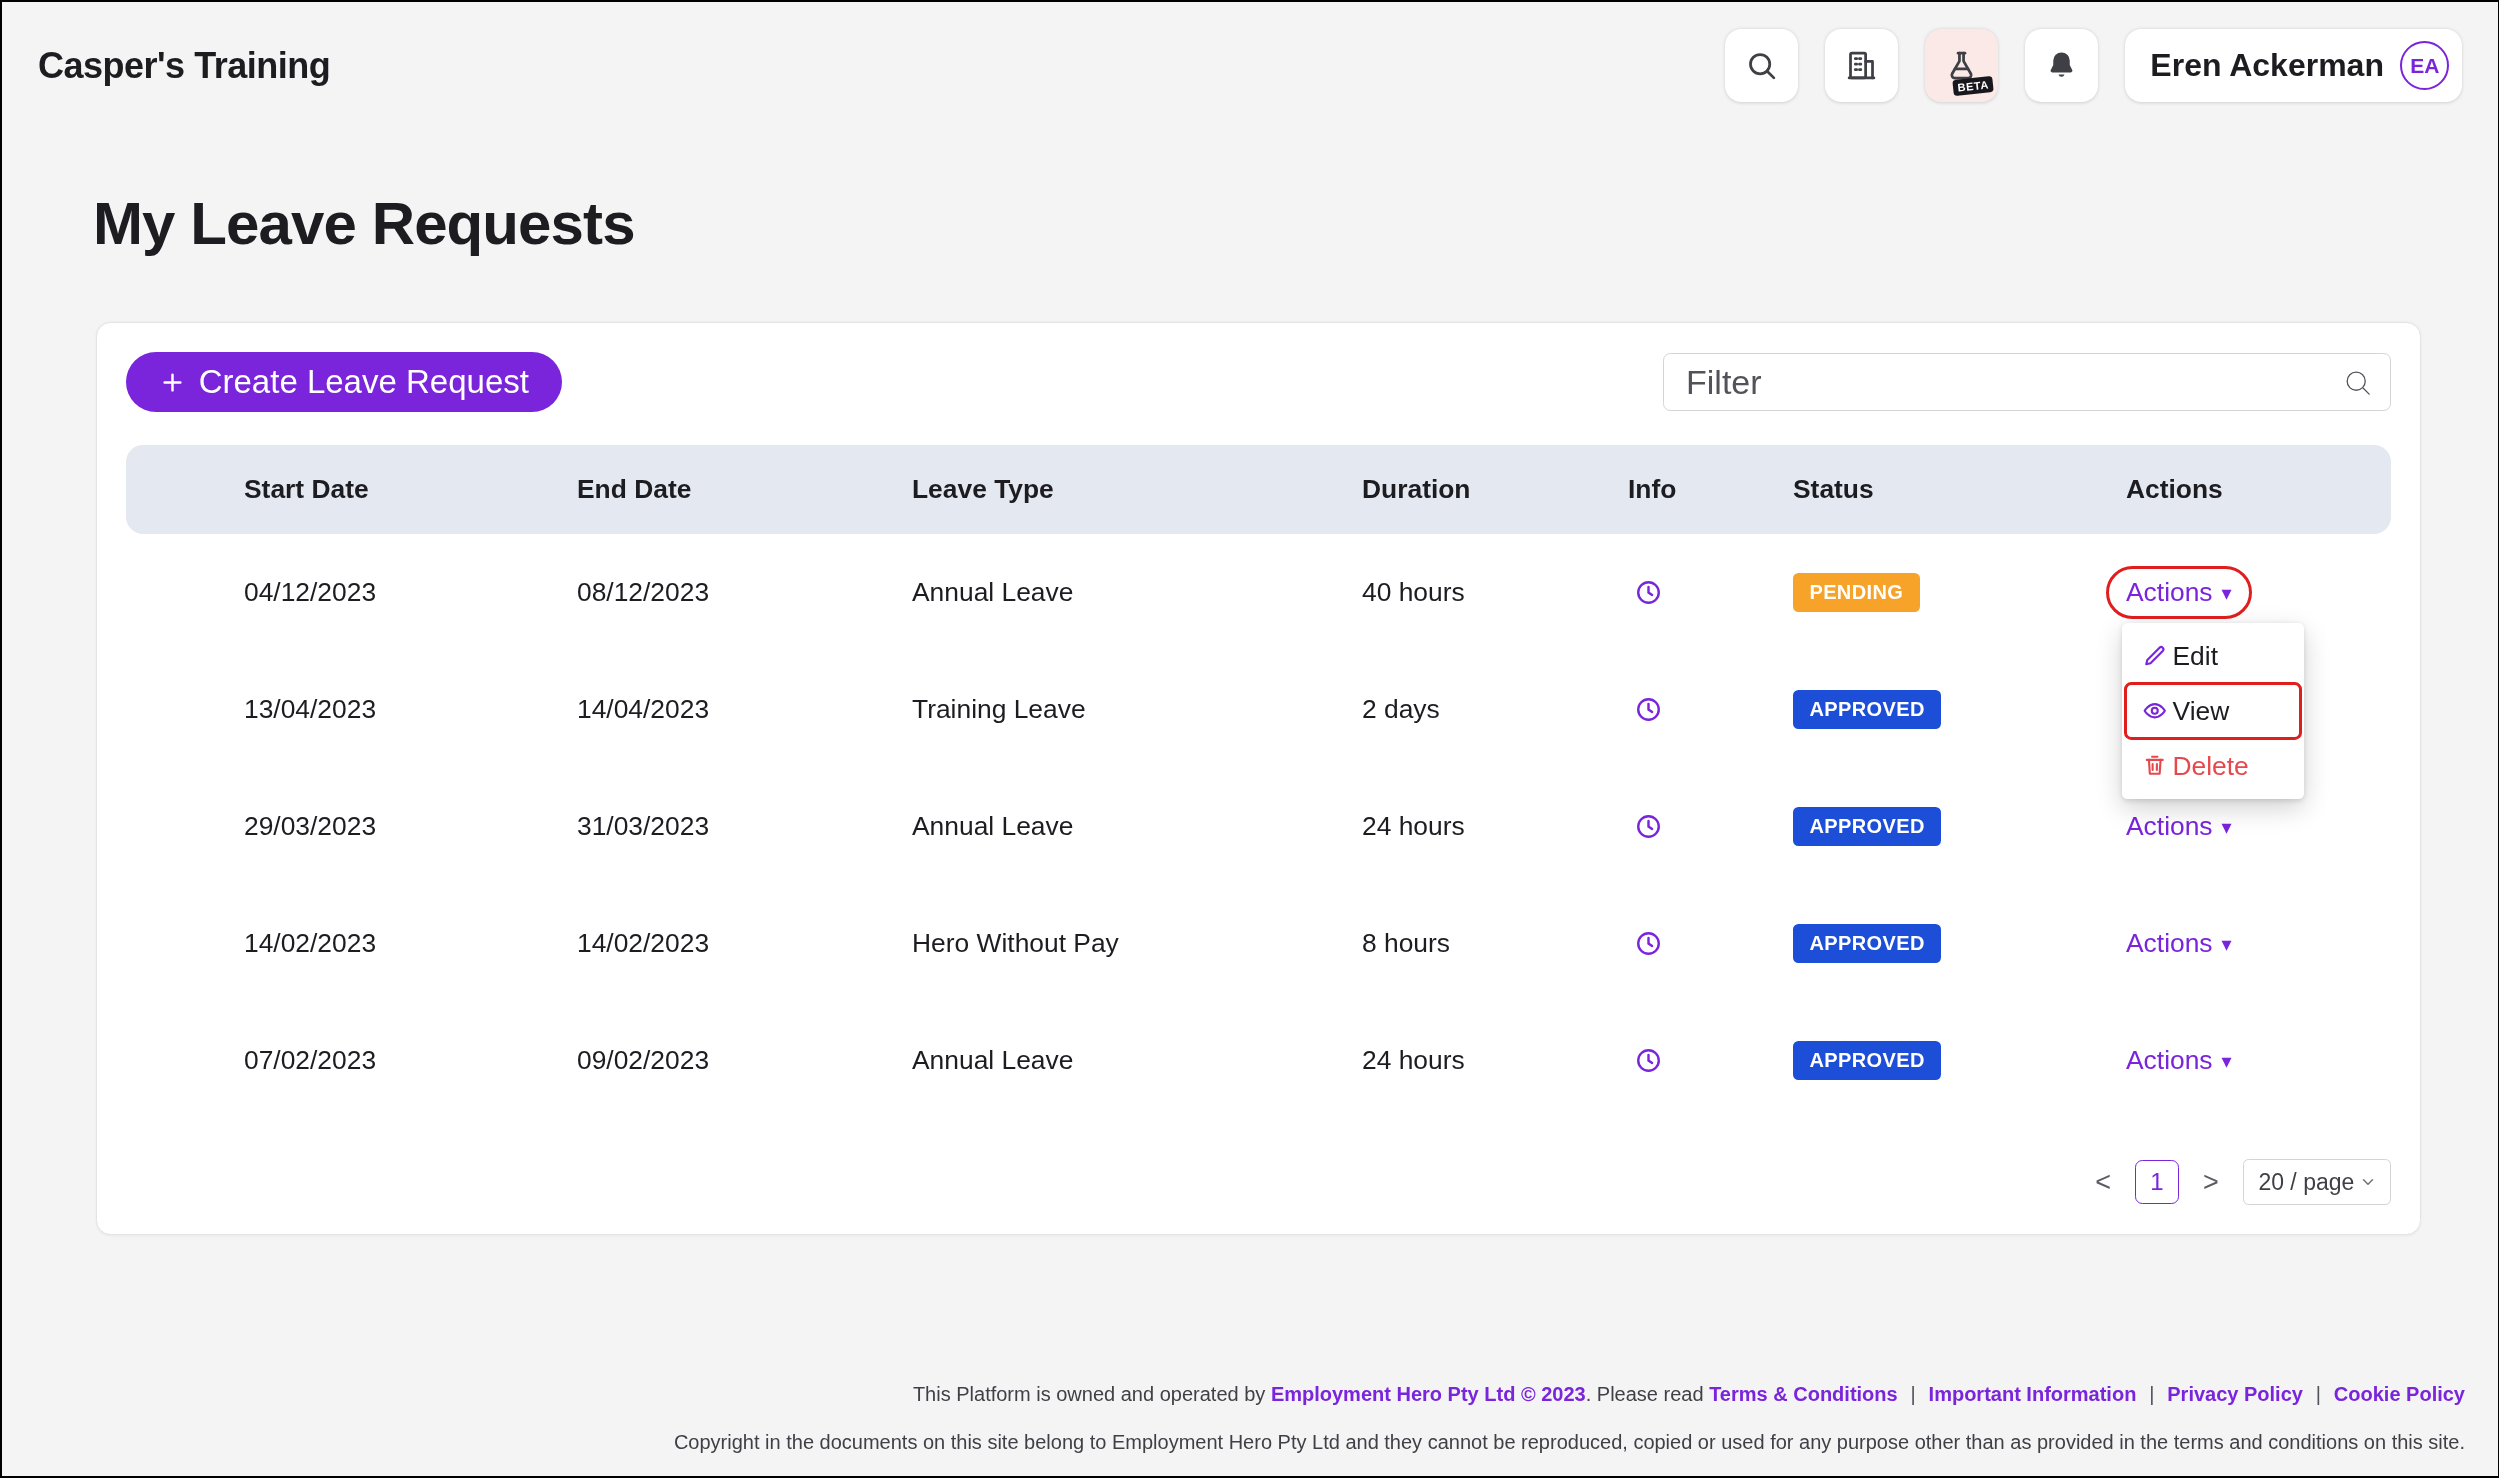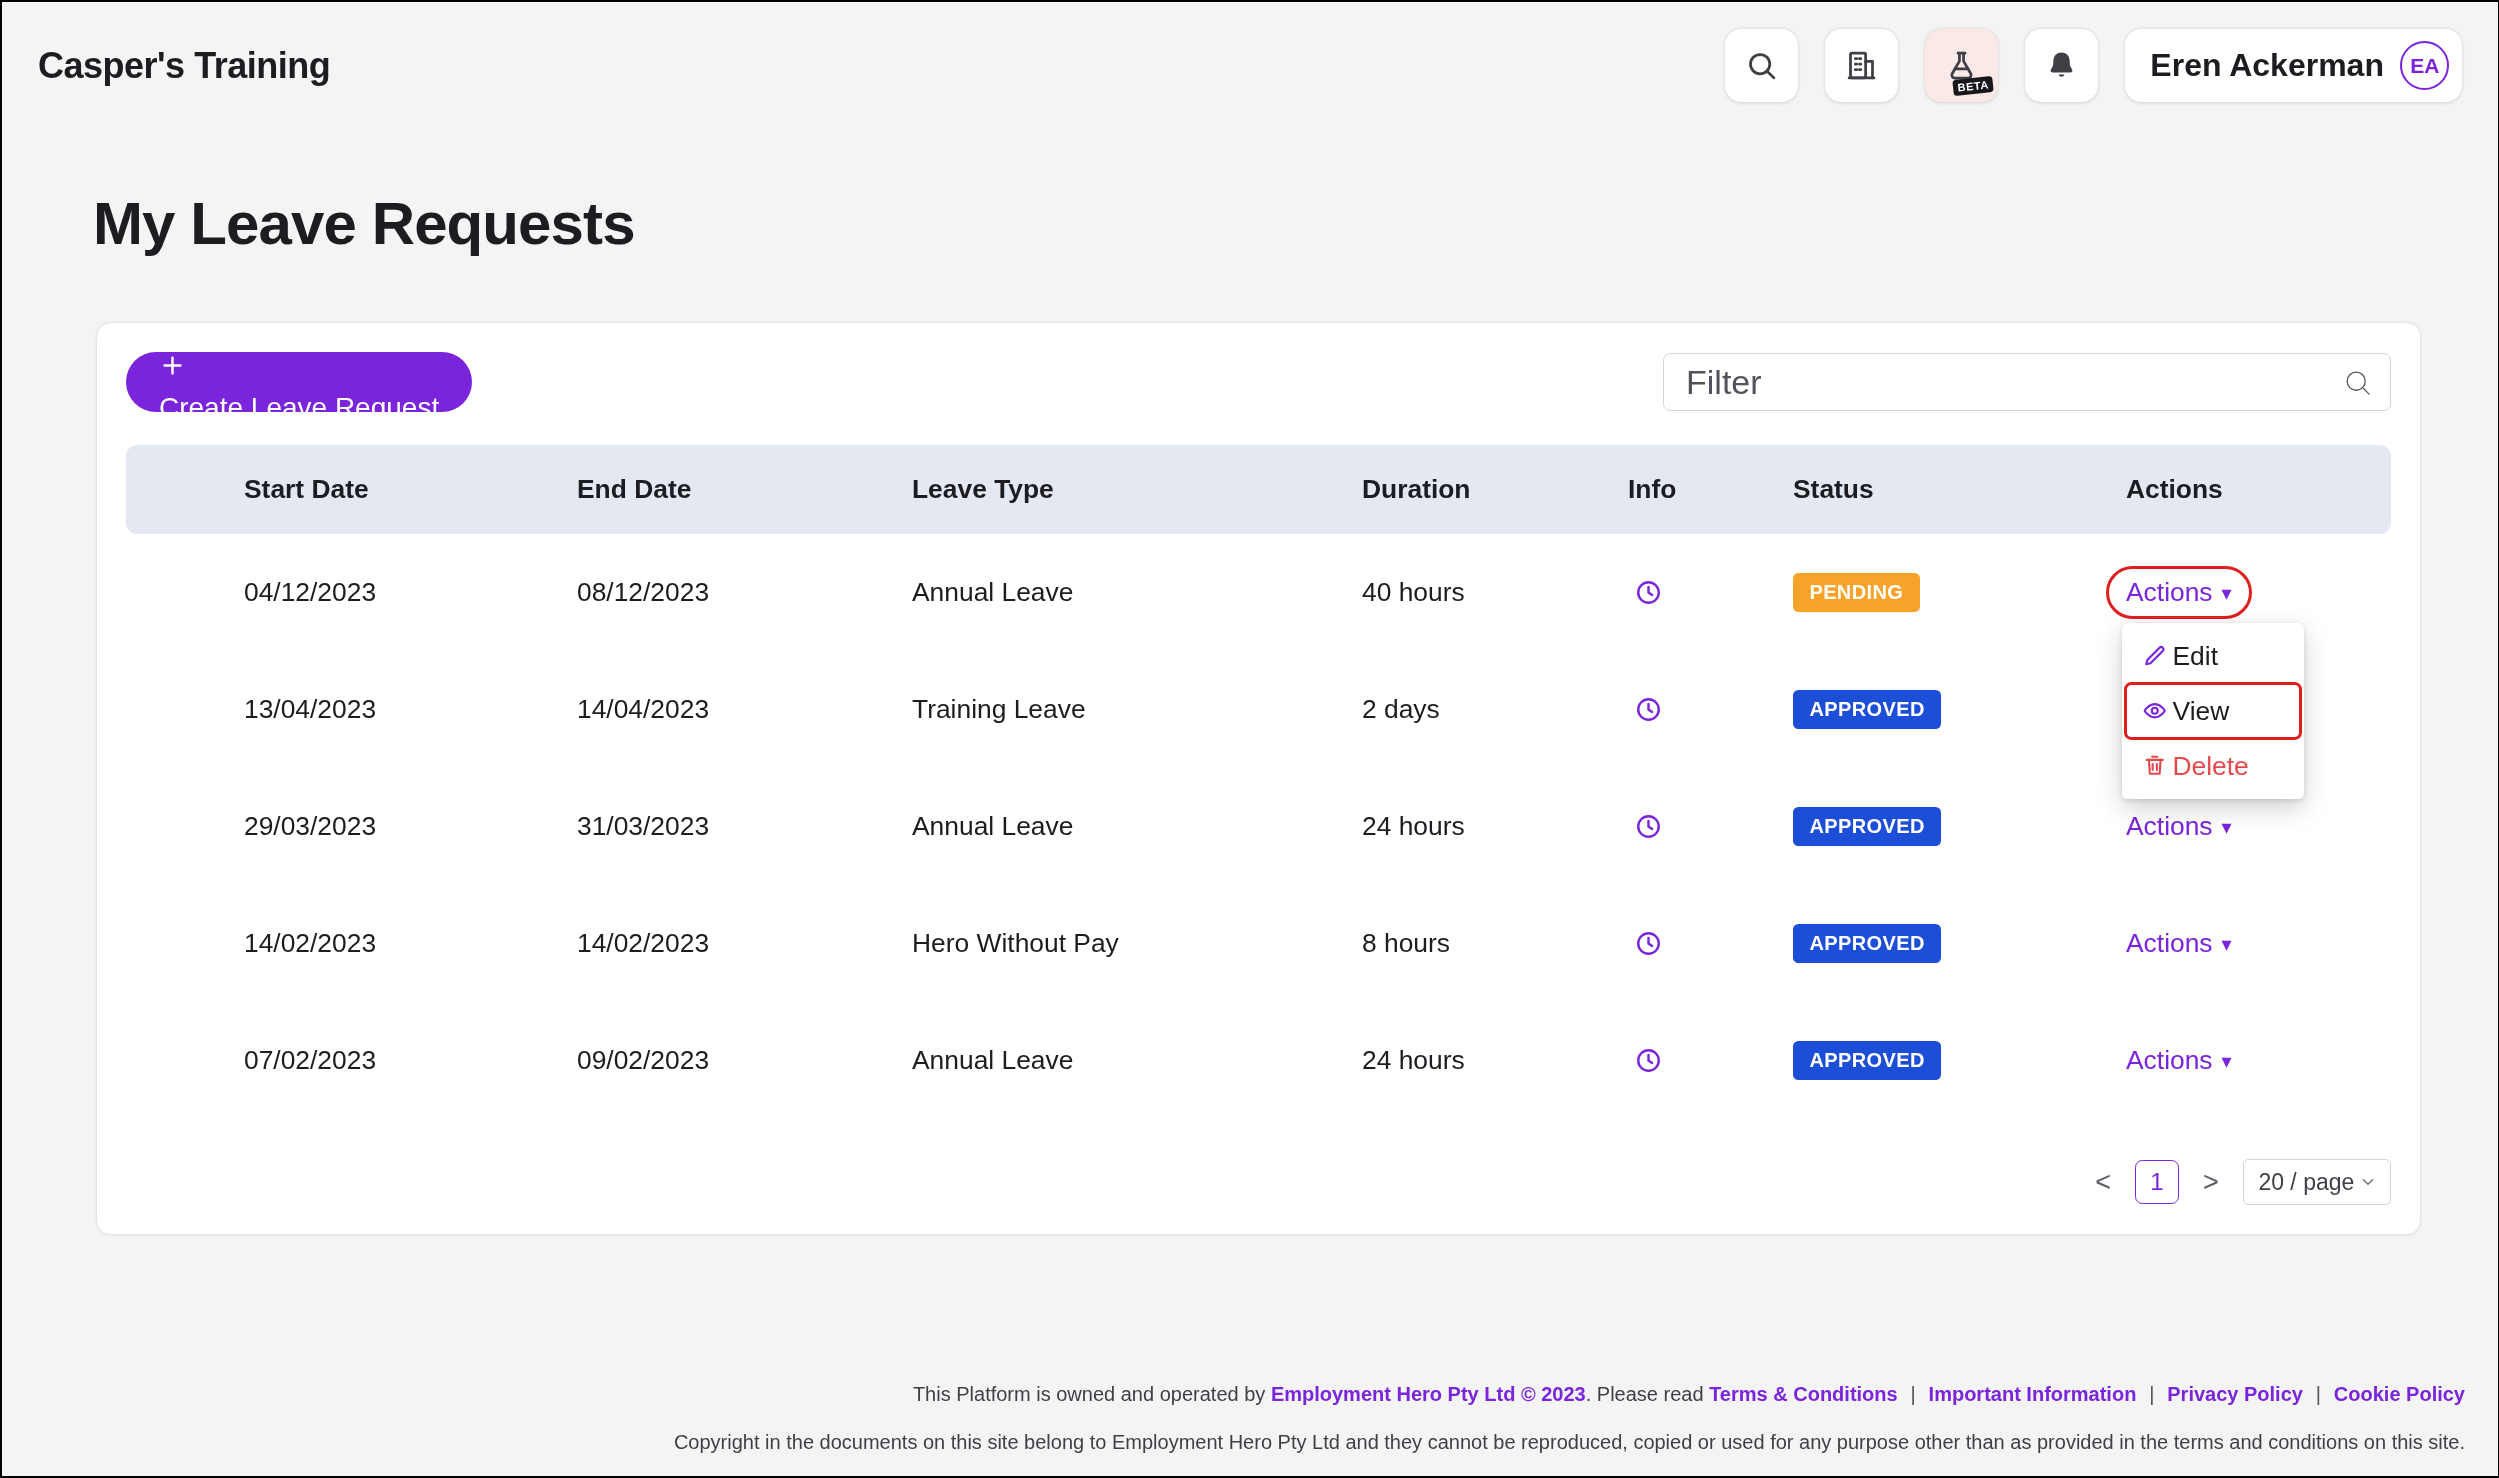--- a/index.html
+++ b/index.html
@@ -43,42 +43,42 @@
   .page-title { font-size: 60px; font-weight: 800; letter-spacing: -0.9px; margin: 87px 0 0 91px; }
 
   
   .card {
     position: relative; margin: 64px 77px 0 94px; background: #fff;
     border: 0.9px solid #e4e4e7; border-radius: 14.6px; padding: 29px;
     box-shadow: 0 0.9px 2.7px rgba(0,0,0,.05);
   }
   .card-toolbar { display: flex; justify-content: space-between; align-items: center; }
   .create-btn {
-    display: inline-flex; gap: 12.7px; height: 60px; padding: 0 33px;
-    background: #7A24DB; color: #fff; font-size: 28px; font-weight: 500;
-    border: none; border-radius: 36px; cursor: pointer; font-family: inherit; flex-direction: column;
+    display: inline-flex; align-items: center; gap: 12.7px; height: 60px; padding: 0 33px;
+    background: #7A24DB; color: #fff; font-size: 33px; font-weight: 500;
+    border: none; border-radius: 36px; cursor: pointer; font-family: inherit;
   }
   .create-btn svg { width: 27px; height: 27px; stroke: #fff; }
   .filter-wrap { position: relative; width: 728px; }
   .filter-input {
     width: 100%; height: 58px; border: 1.4px solid #d4d4d8; border-radius: 7.3px; background: #fff;
     font-size: 34px; color: #1c1c21; padding: 0 100px 0 22px; font-family: inherit;
   }
   .filter-input::placeholder { color: #52525b; }
   .filter-search { position: absolute; right: 18px; top: 13.7px; }
   .filter-search svg { width: 31px; height: 31px; stroke: #52525b; }
 
   
   .table { margin-top: 33px; }
   .thead, .trow {
     display: grid;
     grid-template-columns: 451px 335px 450px 266px 165px 333px 1fr;
     align-items: center;
   }
-  .thead { background: #e4e9f1; border-radius: 11px; height: 89px; font-size: 26.4px; font-weight: 700; }
+  .thead { background: #e4e9f1; border-radius: 17px; height: 89px; font-size: 26.4px; font-weight: 700; }
   .thead > div:first-child, .trow > div:first-child { padding-left: 118px; }
   .trow { height: 117px; font-size: 26.4px; }
   .cell-info { padding-left: 5.5px; }
   .clock-ico svg { width: 29px; height: 29px; stroke: #7A24DB; stroke-width: 2; fill: none; stroke-linecap: round; }
   .badge {
     display: inline-block; padding: 8.2px 16.4px; border-radius: 5.5px; color: #fff;
     font-size: 20px; font-weight: 700; letter-spacing: 0.4px;
   }
   .badge.pending { background: #F7A228; }
   .badge.approved { background: #1d4ed8; }

